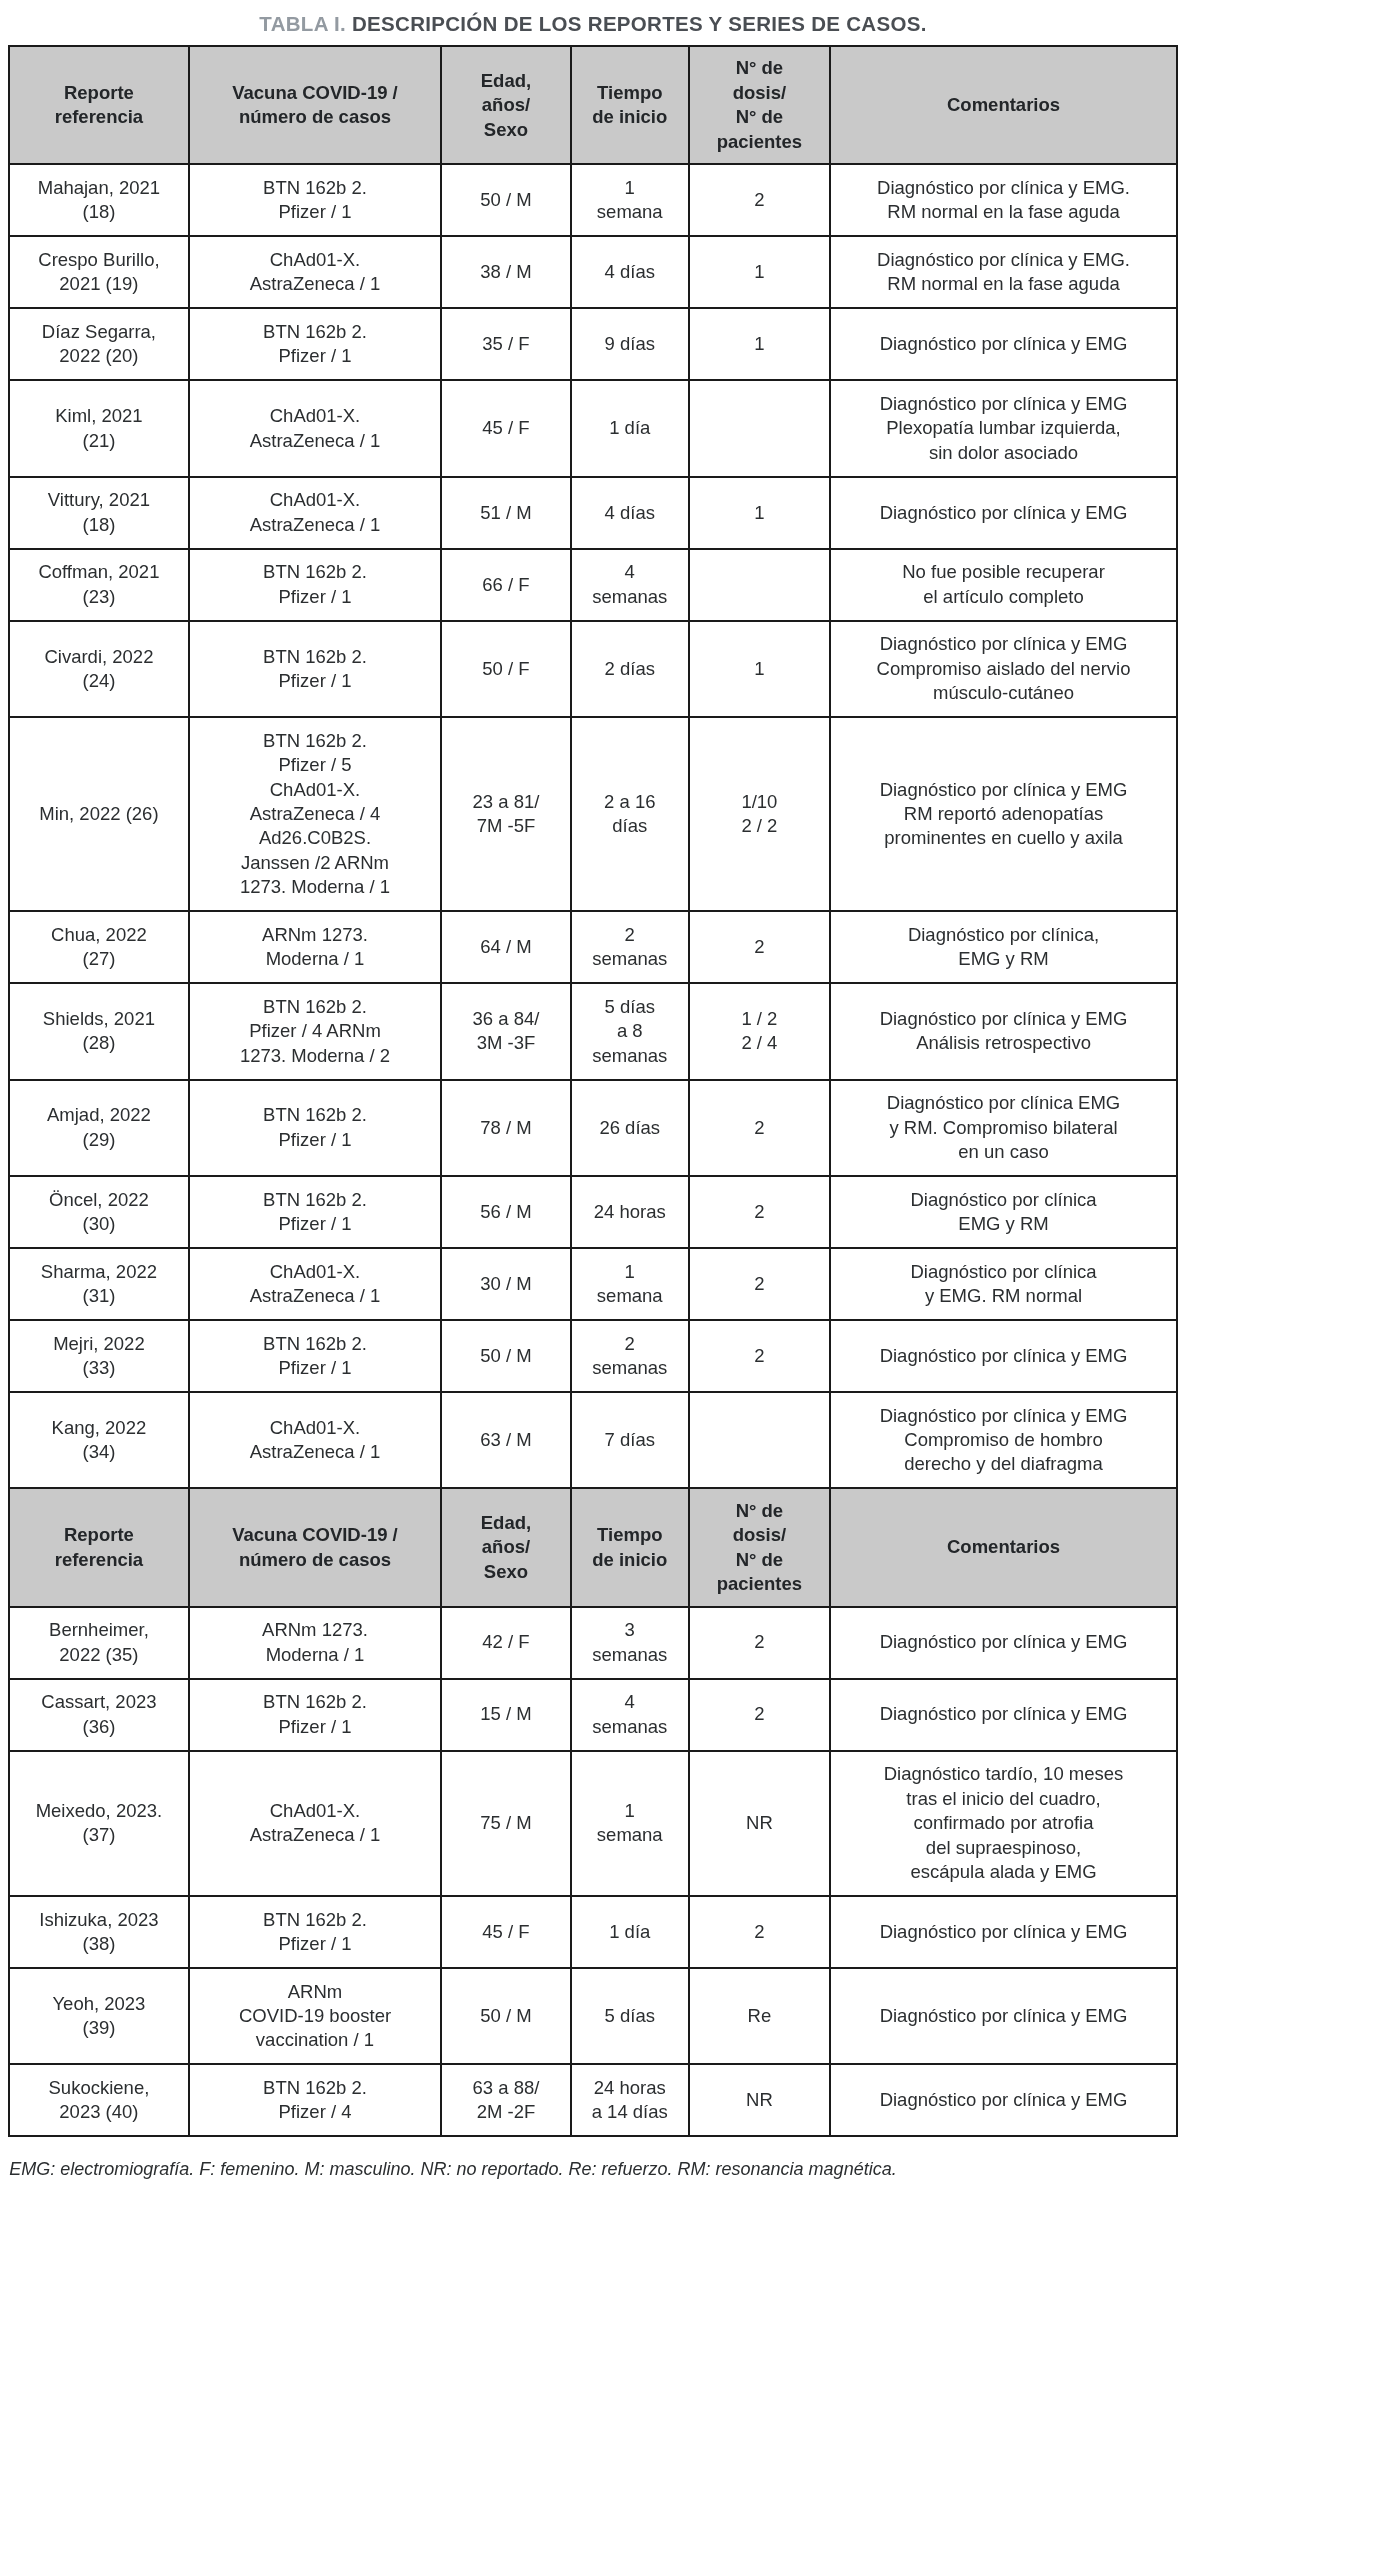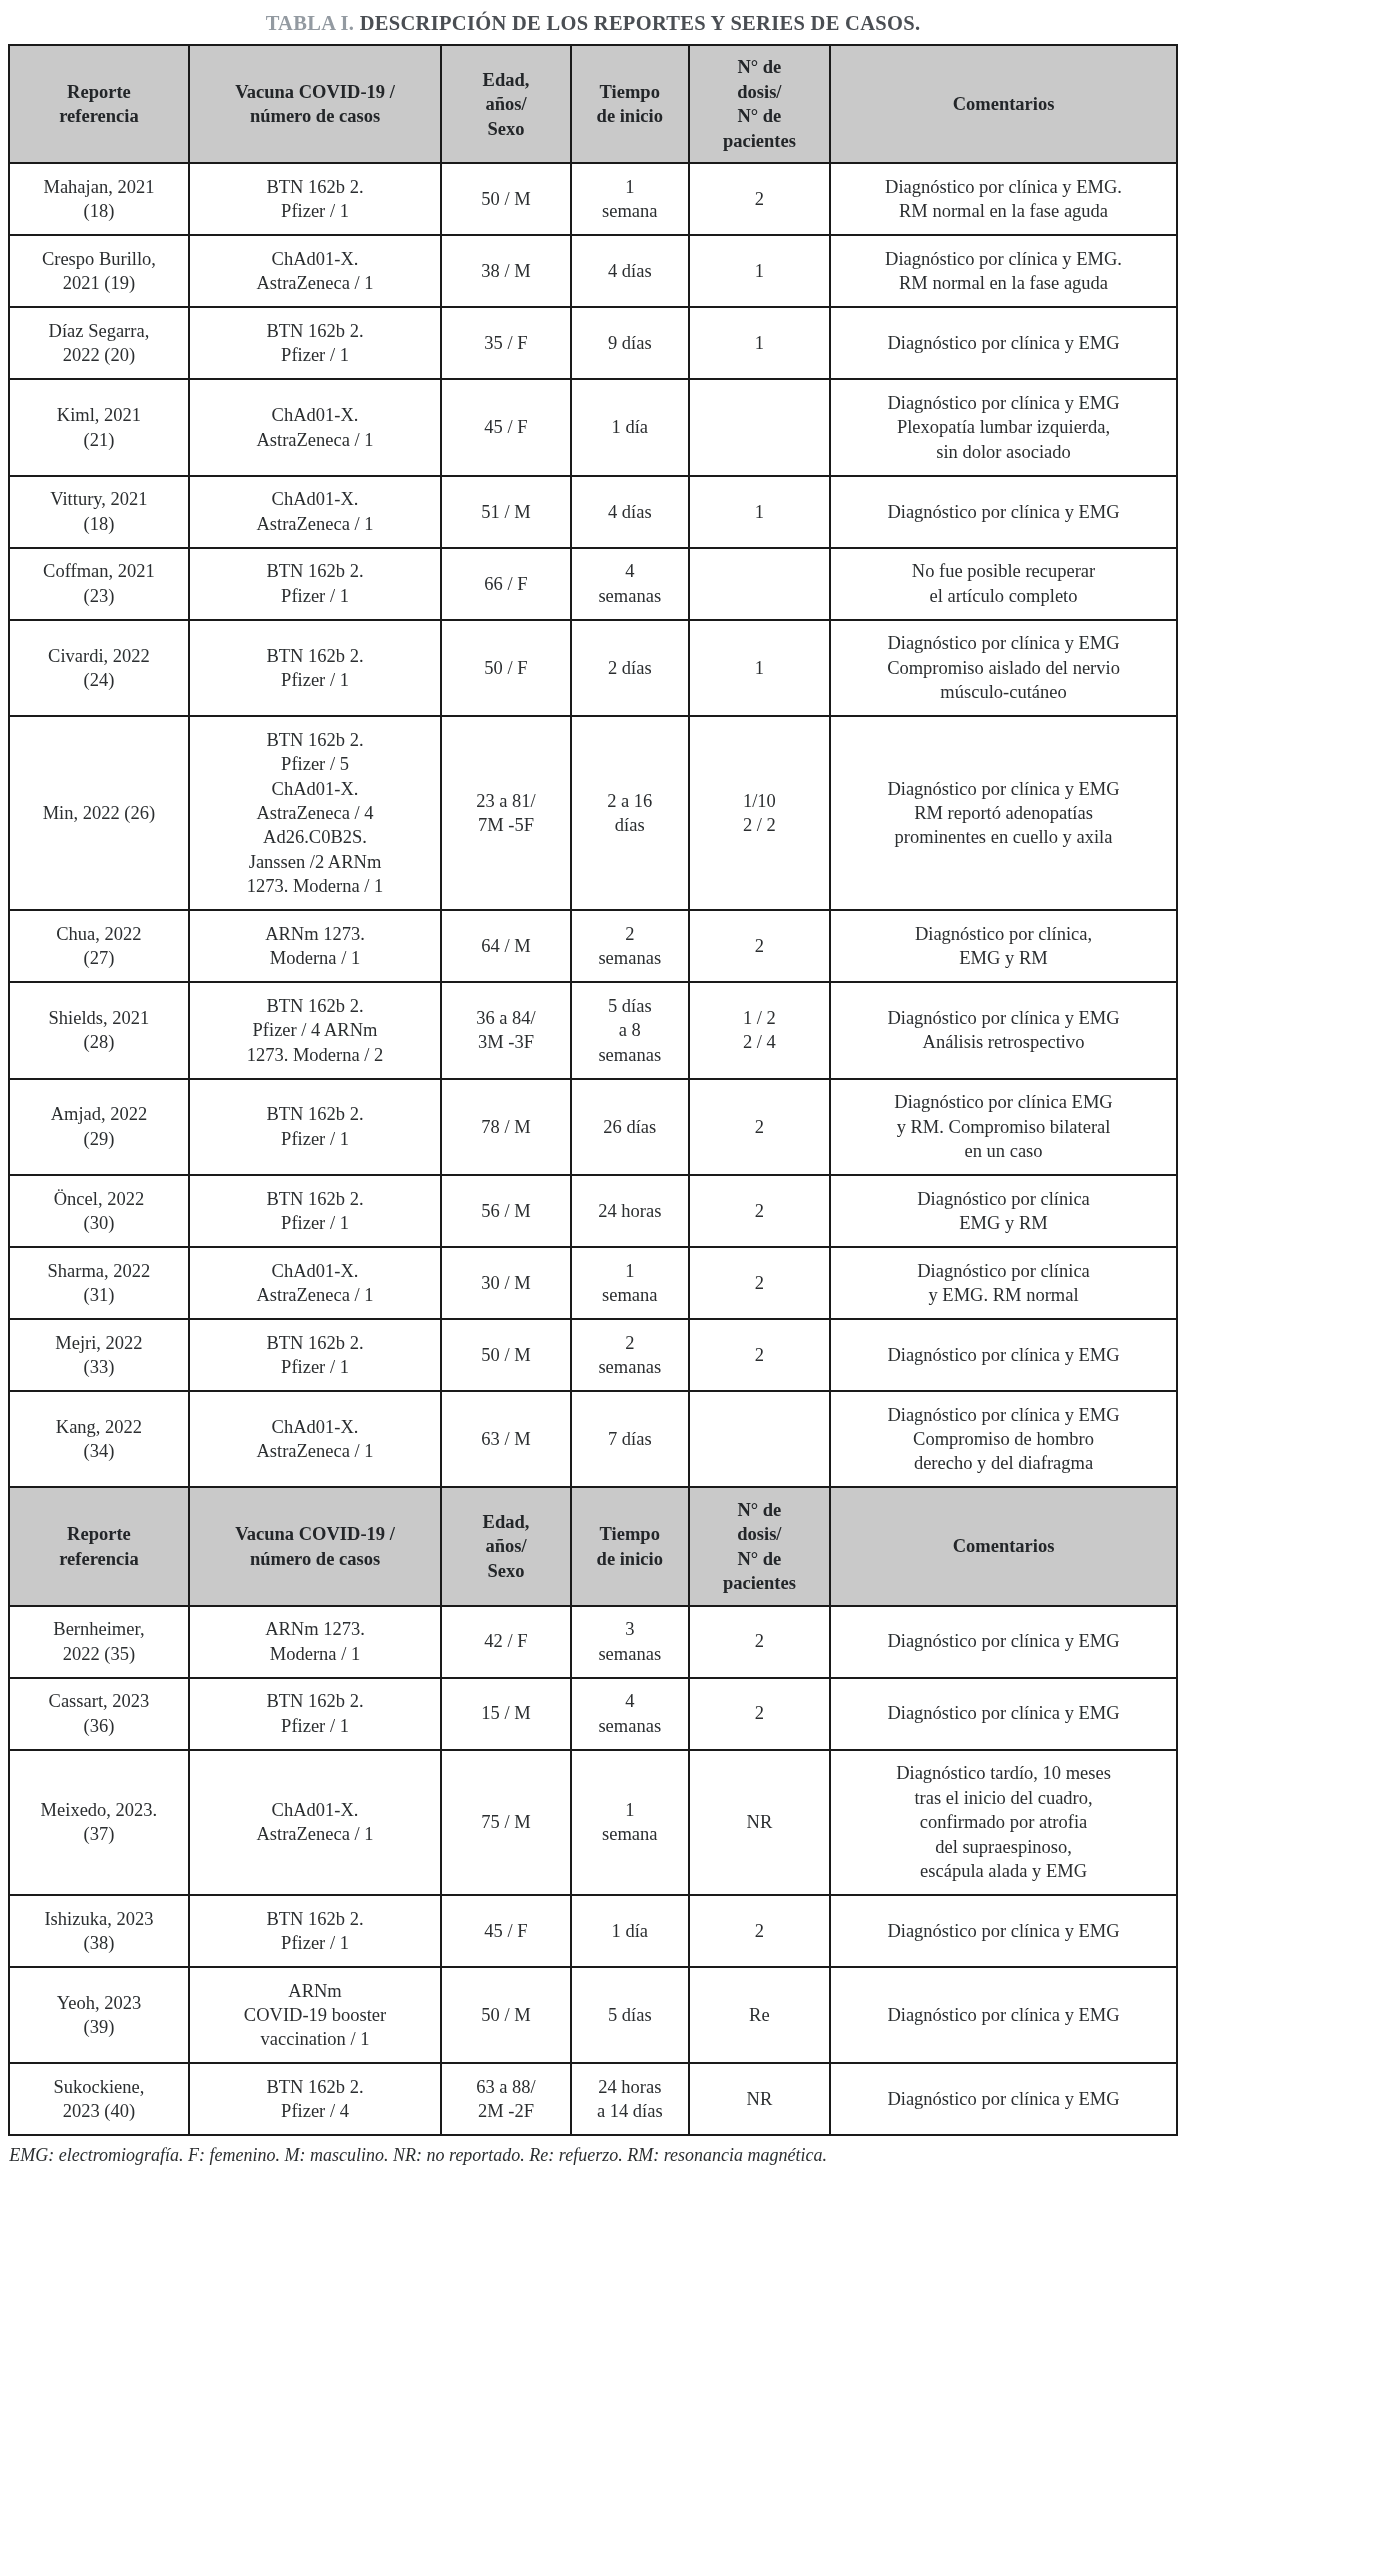--- a/index.html
+++ b/index.html
@@ -5,21 +5,20 @@
   * { box-sizing: border-box; margin: 0; padding: 0; }
   html, body {
     background: #ffffff;
     font-family: "Liberation Sans", "DejaVu Sans", sans-serif;
   }
   .page {
     width: 1186px;
     min-height: 2576px;
     background: #ffffff;
     padding: 9.3px 8px 6.6px 8px;
-    font-family: Liberation Serif, serif;
   }
   .title {
     text-align: center;
     font-size: 20.5px;
     font-weight: bold;
     letter-spacing: 0.3px;
     margin: 2.6px 0 9.3px 0;
   }
   .title-label { color: #939aa1; }
   .title-text  { color: #4a4e53; }
@@ -49,21 +48,21 @@
   col.c1 { width: 15.4%; }
   col.c2 { width: 21.6%; }
   col.c3 { width: 11.1%; }
   col.c4 { width: 10.1%; }
   col.c5 { width: 12.1%; }
   col.c6 { width: 29.7%; }
   .footnote {
     font-style: italic;
     font-size: 18px;
     color: #2b2e30;
-    margin-top: 9px;
+    margin-top: 22px;
     padding-left: 1.3px;
   }
 </style>
 </head>
 <body>
 
 <div class="page">
 
   <div class="title">
     <span class="title-label">TABLA I.</span><span class="title-text"> DESCRIPCIÓN DE LOS REPORTES Y SERIES DE CASOS.</span>

